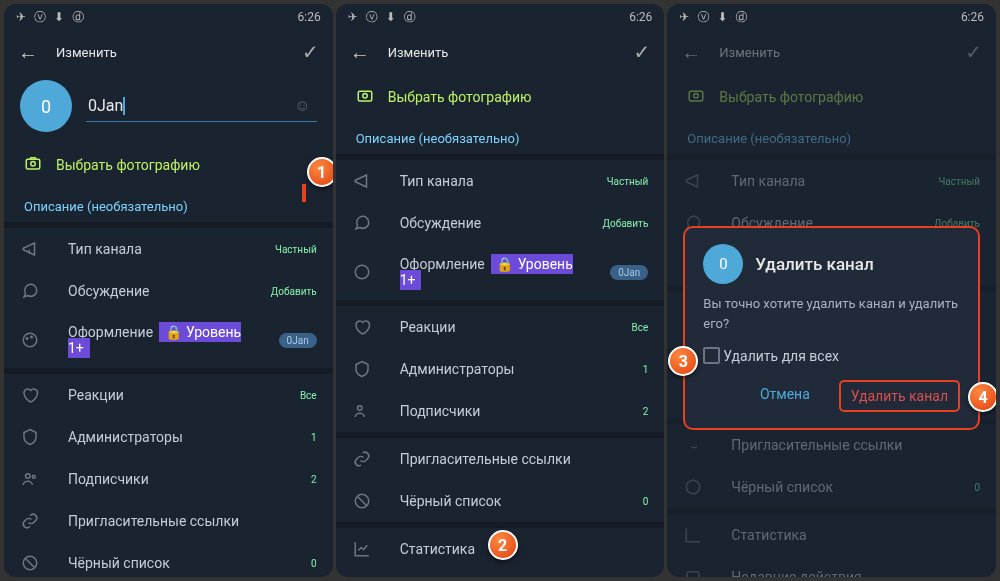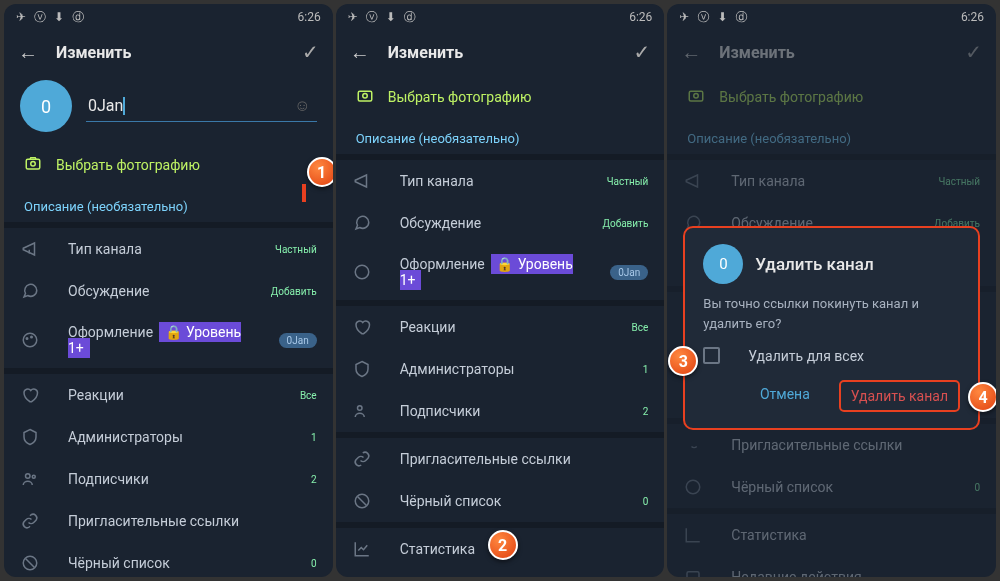--- a/index.html
+++ b/index.html
@@ -2,21 +2,21 @@
 <html><head>
 <meta charset="utf-8">
 <style>
 *{margin:0;padding:0;box-sizing:border-box;font-family:-apple-system,Roboto,sans-serif}
 body{background:#333;width:1000px;height:581px;display:flex;gap:3px;padding:4px}
 .screen{flex:1;background:#1a2330;border-radius:12px;overflow:hidden;position:relative;display:flex;flex-direction:column;color:#ccc}
 .statusbar{display:flex;justify-content:space-between;align-items:center;padding:5px 12px;font-size:12px;color:#bbb;height:26px}
 .statusbar .left{display:flex;gap:8px;align-items:center}
 .statusbar .right{font-weight:400}
 .header{display:flex;align-items:center;padding:10px 14px;gap:18px}
-.header .title{font-size:16px;font-weight:700;color:#e8e8e8;flex:1}
+.header .title{font-size:13px;font-weight:400;color:#e8e8e8;flex:1}
 .check{font-size:20px;color:#aaa}
 .back{font-size:20px;color:#ccc}
 .avatar{width:52px;height:52px;border-radius:50%;background:#4fa9d8;display:flex;align-items:center;justify-content:center;color:#fff;font-size:18px}
 .avatar.sm{width:40px;height:40px;font-size:15px}
 .name-row{display:flex;align-items:center;padding:6px 16px 10px;gap:14px}
 .name-input{flex:1;border-bottom:1px solid #3a78a8;padding:6px 28px 6px 2px;color:#e8e8e8;font-size:16px;position:relative}
 .cursor{display:inline-block;width:1.5px;height:18px;background:#4fa9d8;vertical-align:middle}
 .smiley{position:absolute;right:6px;top:6px;color:#666}
 .photo-row{display:flex;align-items:center;gap:14px;padding:12px 20px;color:#bef264;font-size:14px}
 .section-label{padding:12px 20px 8px;font-size:13px;color:#7dd3fc}
@@ -25,21 +25,21 @@
 .item .icon{width:20px;flex-shrink:0;color:#6b7685;display:flex;align-items:center;justify-content:center}
 .item .label{flex:1}
 .item .value{color:#86efac;font-size:10px}
 .badge-lvl{background:#6b4bd8;color:#fff;font-size:14px;padding:2px 6px;border-radius:0;margin-left:6px}
 .badge-name{background:#3a6289;color:#a8c8e8;font-size:10px;padding:2px 8px;border-radius:10px}
 .dimmed{opacity:.4}
 .dialog{position:absolute;left:16px;right:16px;top:222px;background:#202a38;border-radius:10px;padding:16px 18px;border:2.5px solid #e84020;z-index:5}
 .dialog .drow{display:flex;align-items:center;gap:12px;margin-bottom:10px}
 .dialog .dtitle{font-size:17px;font-weight:500;color:#e8e8e8}
 .dialog .dmsg{font-size:13px;color:#a8b2c0;line-height:1.5;margin-bottom:14px}
-.dialog .dcheck{display:flex;align-items:center;gap:28px;font-size:14px;color:#c5cdd8;margin-bottom:16px}
+.dialog .dcheck{display:flex;align-items:center;gap:3px;font-size:14px;color:#c5cdd8;margin-bottom:16px}
 .checkbox{width:17px;height:17px;border:2px solid #6b7685;border-radius:2px}
 .dialog .dbtns{display:flex;justify-content:flex-end;gap:19px;font-size:14px}
 .dialog .cancel{color:#4fa9d8;padding:6px 10px}
 .dialog .confirm{color:#d85050;padding:6px 10px;border:2.5px solid #e84020;border-radius:5px}
 .step{position:absolute;width:30px;height:30px;border-radius:50%;background:radial-gradient(circle at 35% 30%,#ff8840,#e04010);color:#fff;display:flex;align-items:center;justify-content:center;font-weight:700;font-size:16px;border:2px solid #fff;box-shadow:0 2px 4px rgba(0,0,0,.5);z-index:10}
 .arrow{position:absolute;z-index:8}
 .scroll{flex:1;overflow:hidden}
 svg{width:18px;height:18px}
 </style>
 </head>
@@ -405,21 +405,21 @@
         </span>
         <span class="label">Недавние действия</span>
       </div>
 
   </div>
   <div class="dialog">
     <div class="drow">
       <div class="avatar sm">0</div>
       <div class="dtitle">Удалить канал</div>
     </div>
-    <div class="dmsg">Вы точно ссылки покинуть канал и удалить его?</div>
+    <div class="dmsg">Вы точно хотите удалить канал и удалить его?</div>
     <div class="dcheck">
       <div class="checkbox"></div>
       <span>Удалить для всех</span>
     </div>
     <div class="dbtns">
       <span class="cancel">Отмена</span>
       <span class="confirm">Удалить канал</span>
     </div>
   </div>
   <div class="step" style="left:1px;top:342px">3</div>

